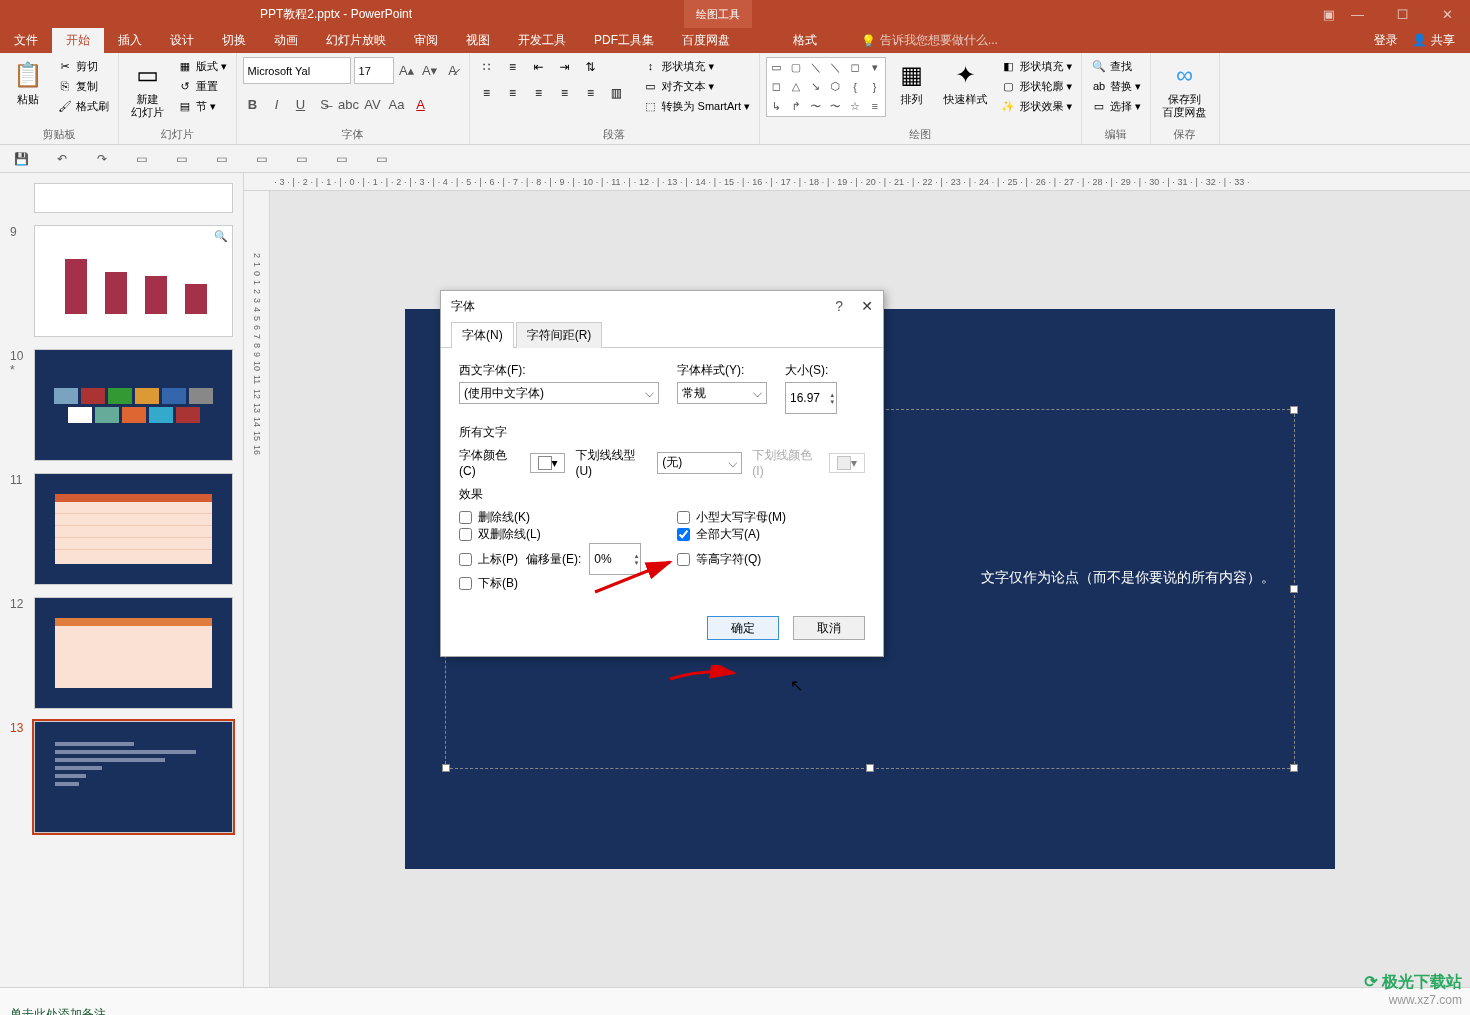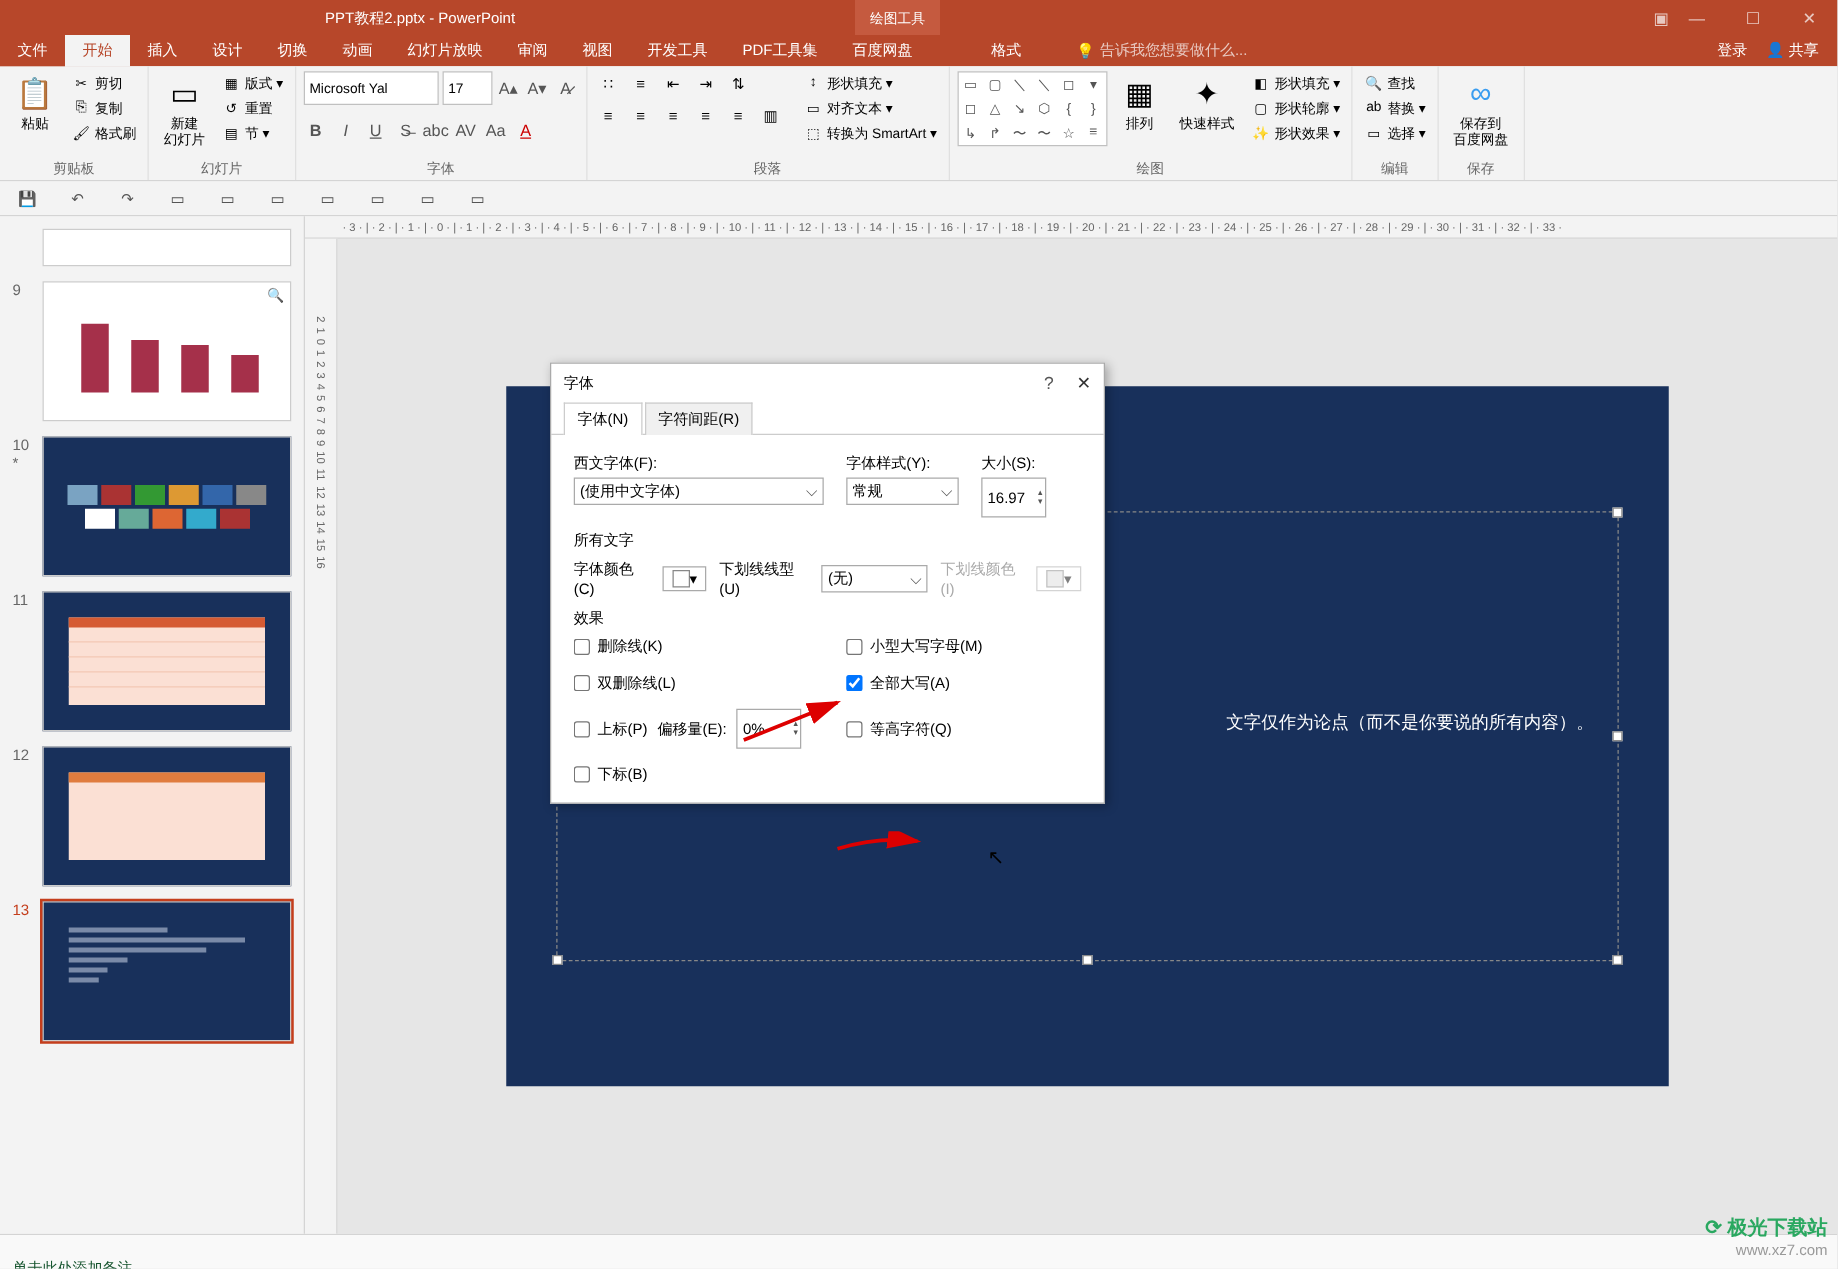--- a/index.html
+++ b/index.html
@@ -95,21 +95,21 @@
 .combo::after { content: "⌵"; position: absolute; right: 4px; color: #555; }
 .combo.w200 { width: 200px; }
 .combo.w90 { width: 90px; }
 .spin { border: 1px solid #aaa; height: 32px; width: 52px; display: flex; align-items: center; padding: 0 4px; font-size: 12px; position: relative; }
 .spin::after { content: "▴\A▾"; white-space: pre; position: absolute; right: 2px; font-size: 7px; line-height: 1; color: #555; }
 .section-label { margin: 8px 0 6px 0; font-size: 12px; }
 .color-row { display: flex; align-items: center; gap: 10px; margin-top: 6px; }
 .color-btn { width: 38px; height: 20px; border: 1px solid #aaa; display: flex; align-items: center; justify-content: center; }
 .color-swatch { width: 14px; height: 14px; background: #fff; border: 1px solid #888; }
 .disabled-text { color: #aaa; }
-.fx-grid { display: grid; grid-template-columns: 1fr 1fr; gap: 12px 30px; margin-top: 6px; }
+.fx-grid { display: grid; grid-template-columns: 1fr 1fr; gap: 0 30px; margin-top: 6px; }
 .chk { display: flex; align-items: center; gap: 6px; }
 .chk input { width: 13px; height: 13px; }
 .offset-row { display: flex; align-items: center; gap: 8px; }
 .dialog-buttons { display: flex; justify-content: flex-end; gap: 14px; padding: 10px 18px 16px 18px; }
 .dbtn { width: 72px; height: 24px; border: 1px solid #aaa; background: #f0f0f0; font-size: 12px; cursor: pointer; }
 .dbtn.primary { border: 1px solid #3b8edb; background: #eaf3fb; }
 
 
 .arrow1 { position: absolute; left: 590px; top: 557px; width: 90px; height: 40px; z-index: 200; pointer-events: none; }
 .arrow2 { position: absolute; left: 668px; top: 665px; width: 70px; height: 18px; z-index: 200; pointer-events: none; }
@@ -533,20 +533,24 @@
       <label class="chk">
           <input type="checkbox" style="">
           <span>等高字符(Q)</span>
         </label>
       <label class="chk">
           <input type="checkbox" style="">
           <span>下标(B)</span>
         </label>
     </div>
   </div>
+  <div class="dialog-buttons">
+    <button class="dbtn primary">确定</button>
+    <button class="dbtn">取消</button>
+  </div>
 </div>
 
 <svg class="arrow1" viewBox="0 0 90 40">
   <defs>
       <marker id="ah1" markerWidth="10" markerHeight="10" refX="8" refY="3" orient="auto">
         <path d="M0,0 L0,6 L9,3 z" fill="#d00"></path>
       </marker>
     </defs>
   <path d="M5,35 L80,5" stroke="#d00" stroke-width="3" fill="none" marker-end="url(#ah1)"></path>
 </svg>

